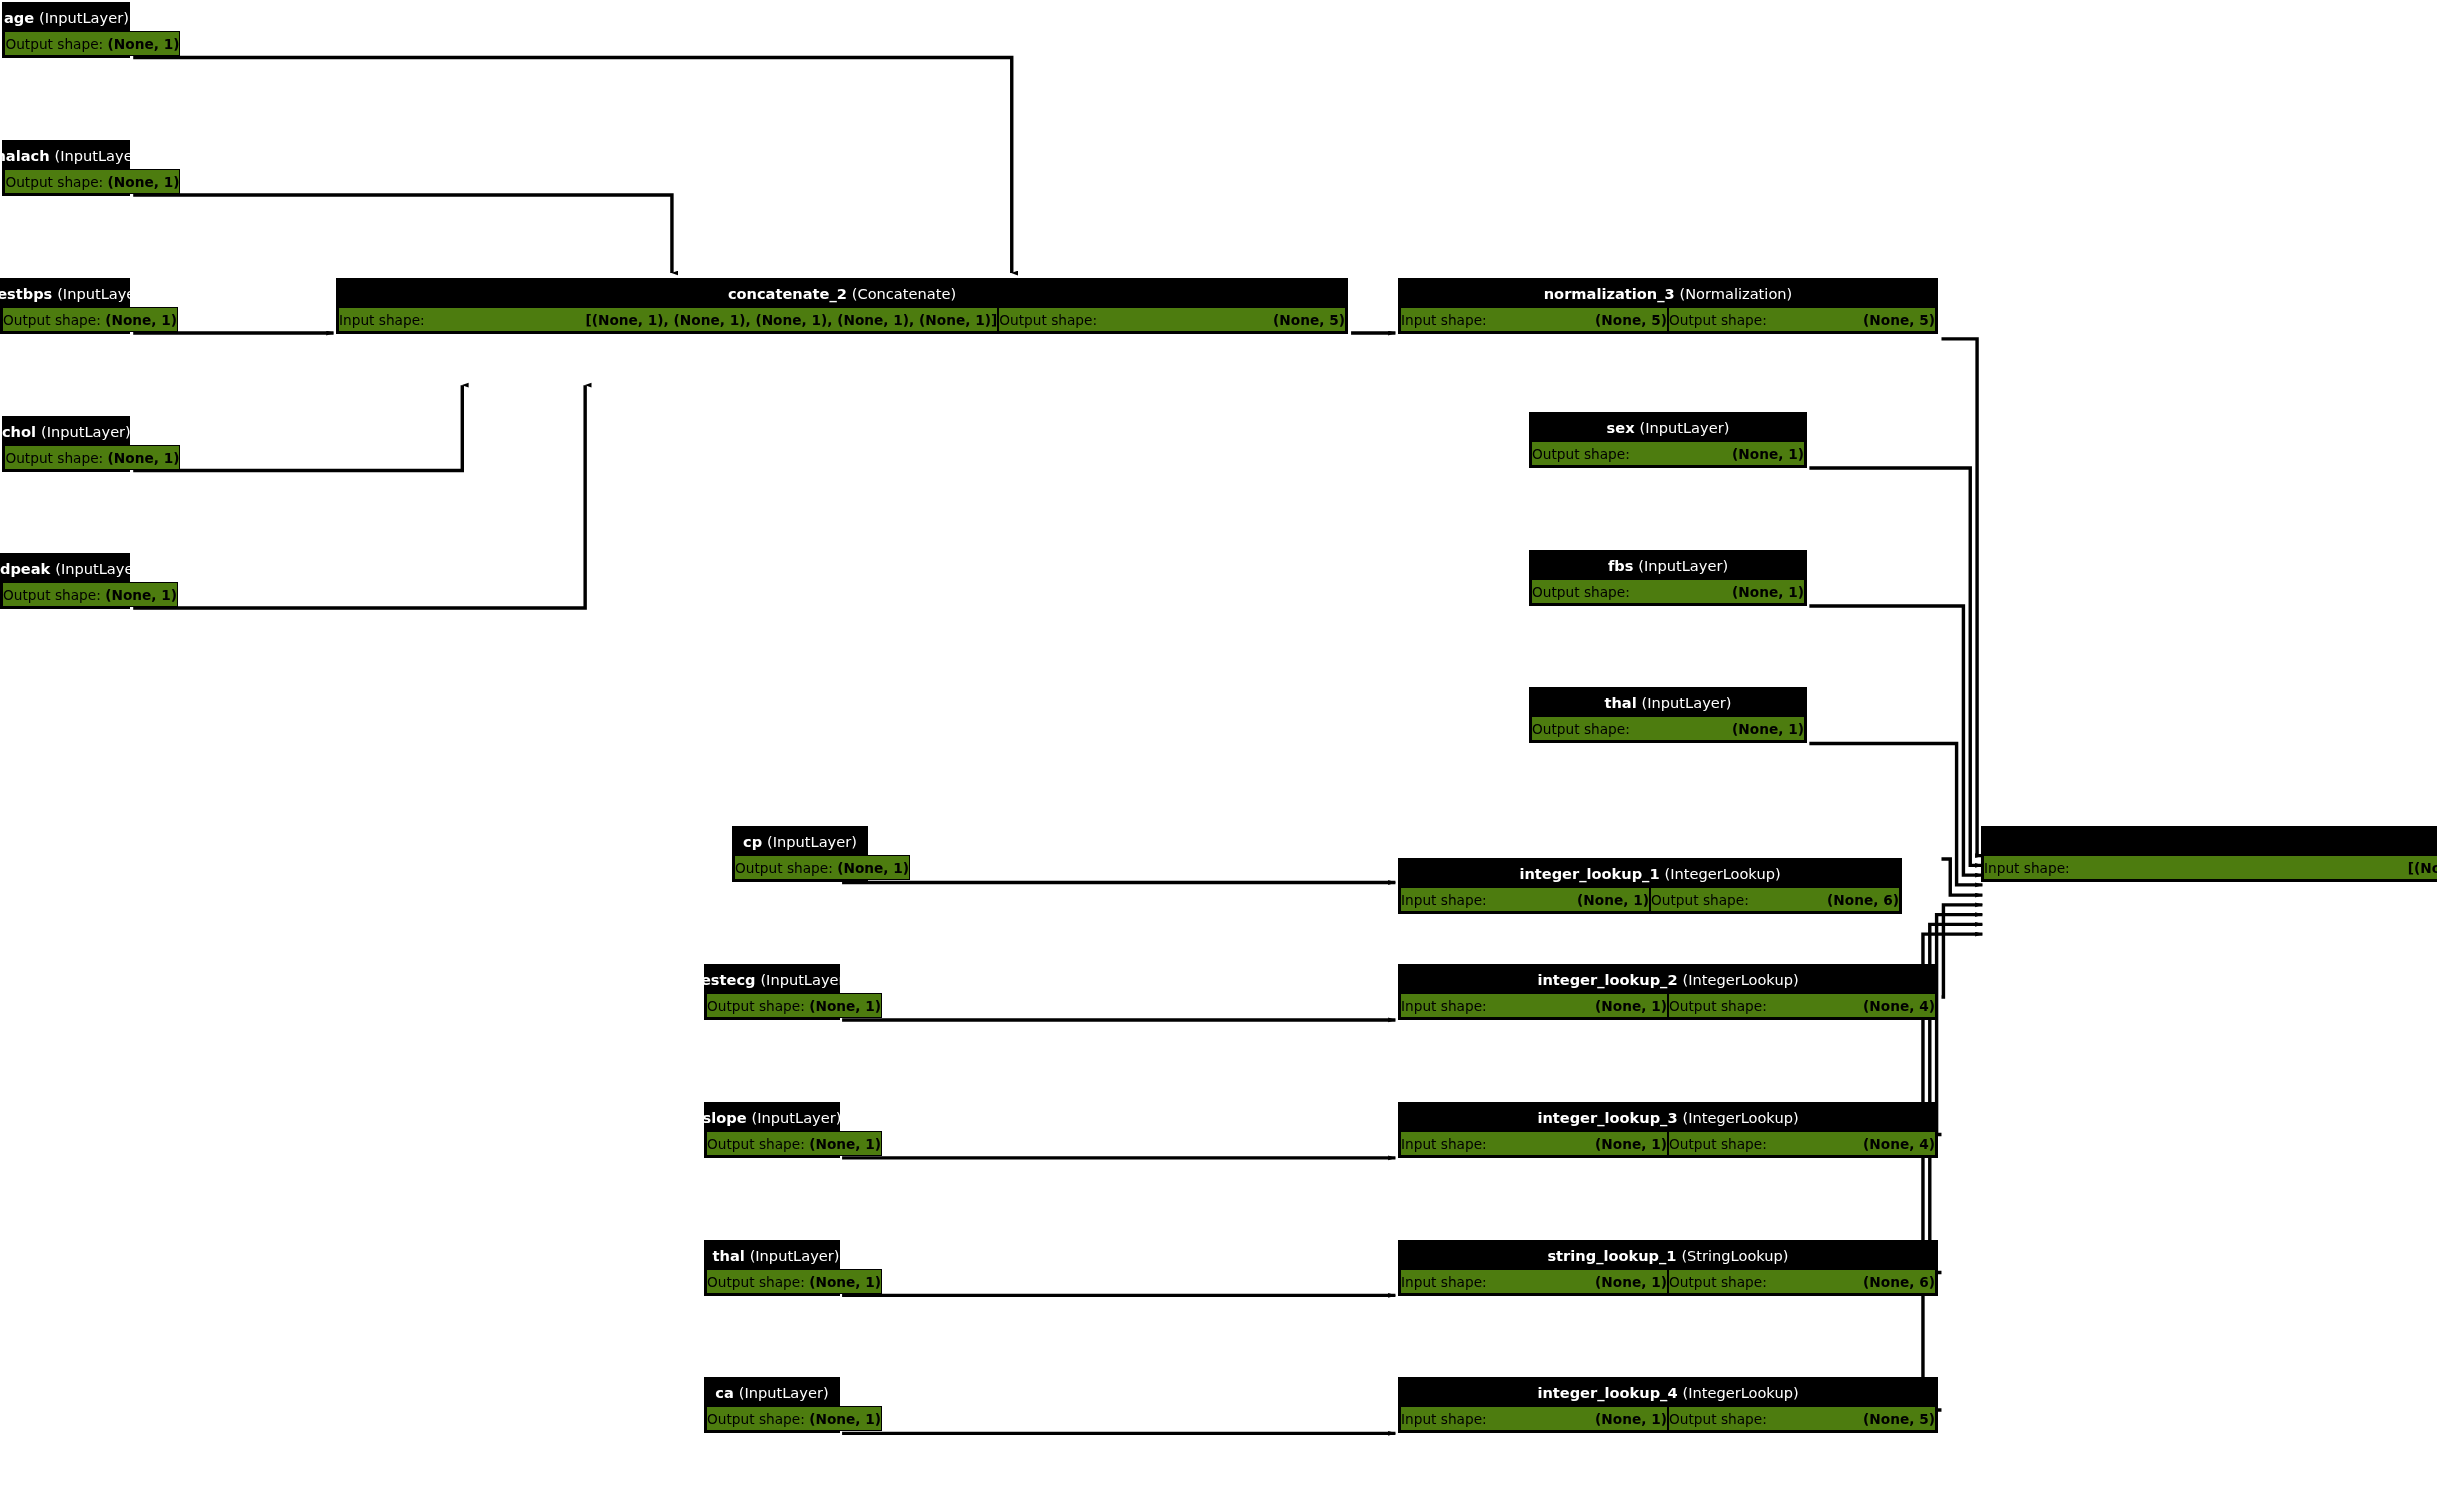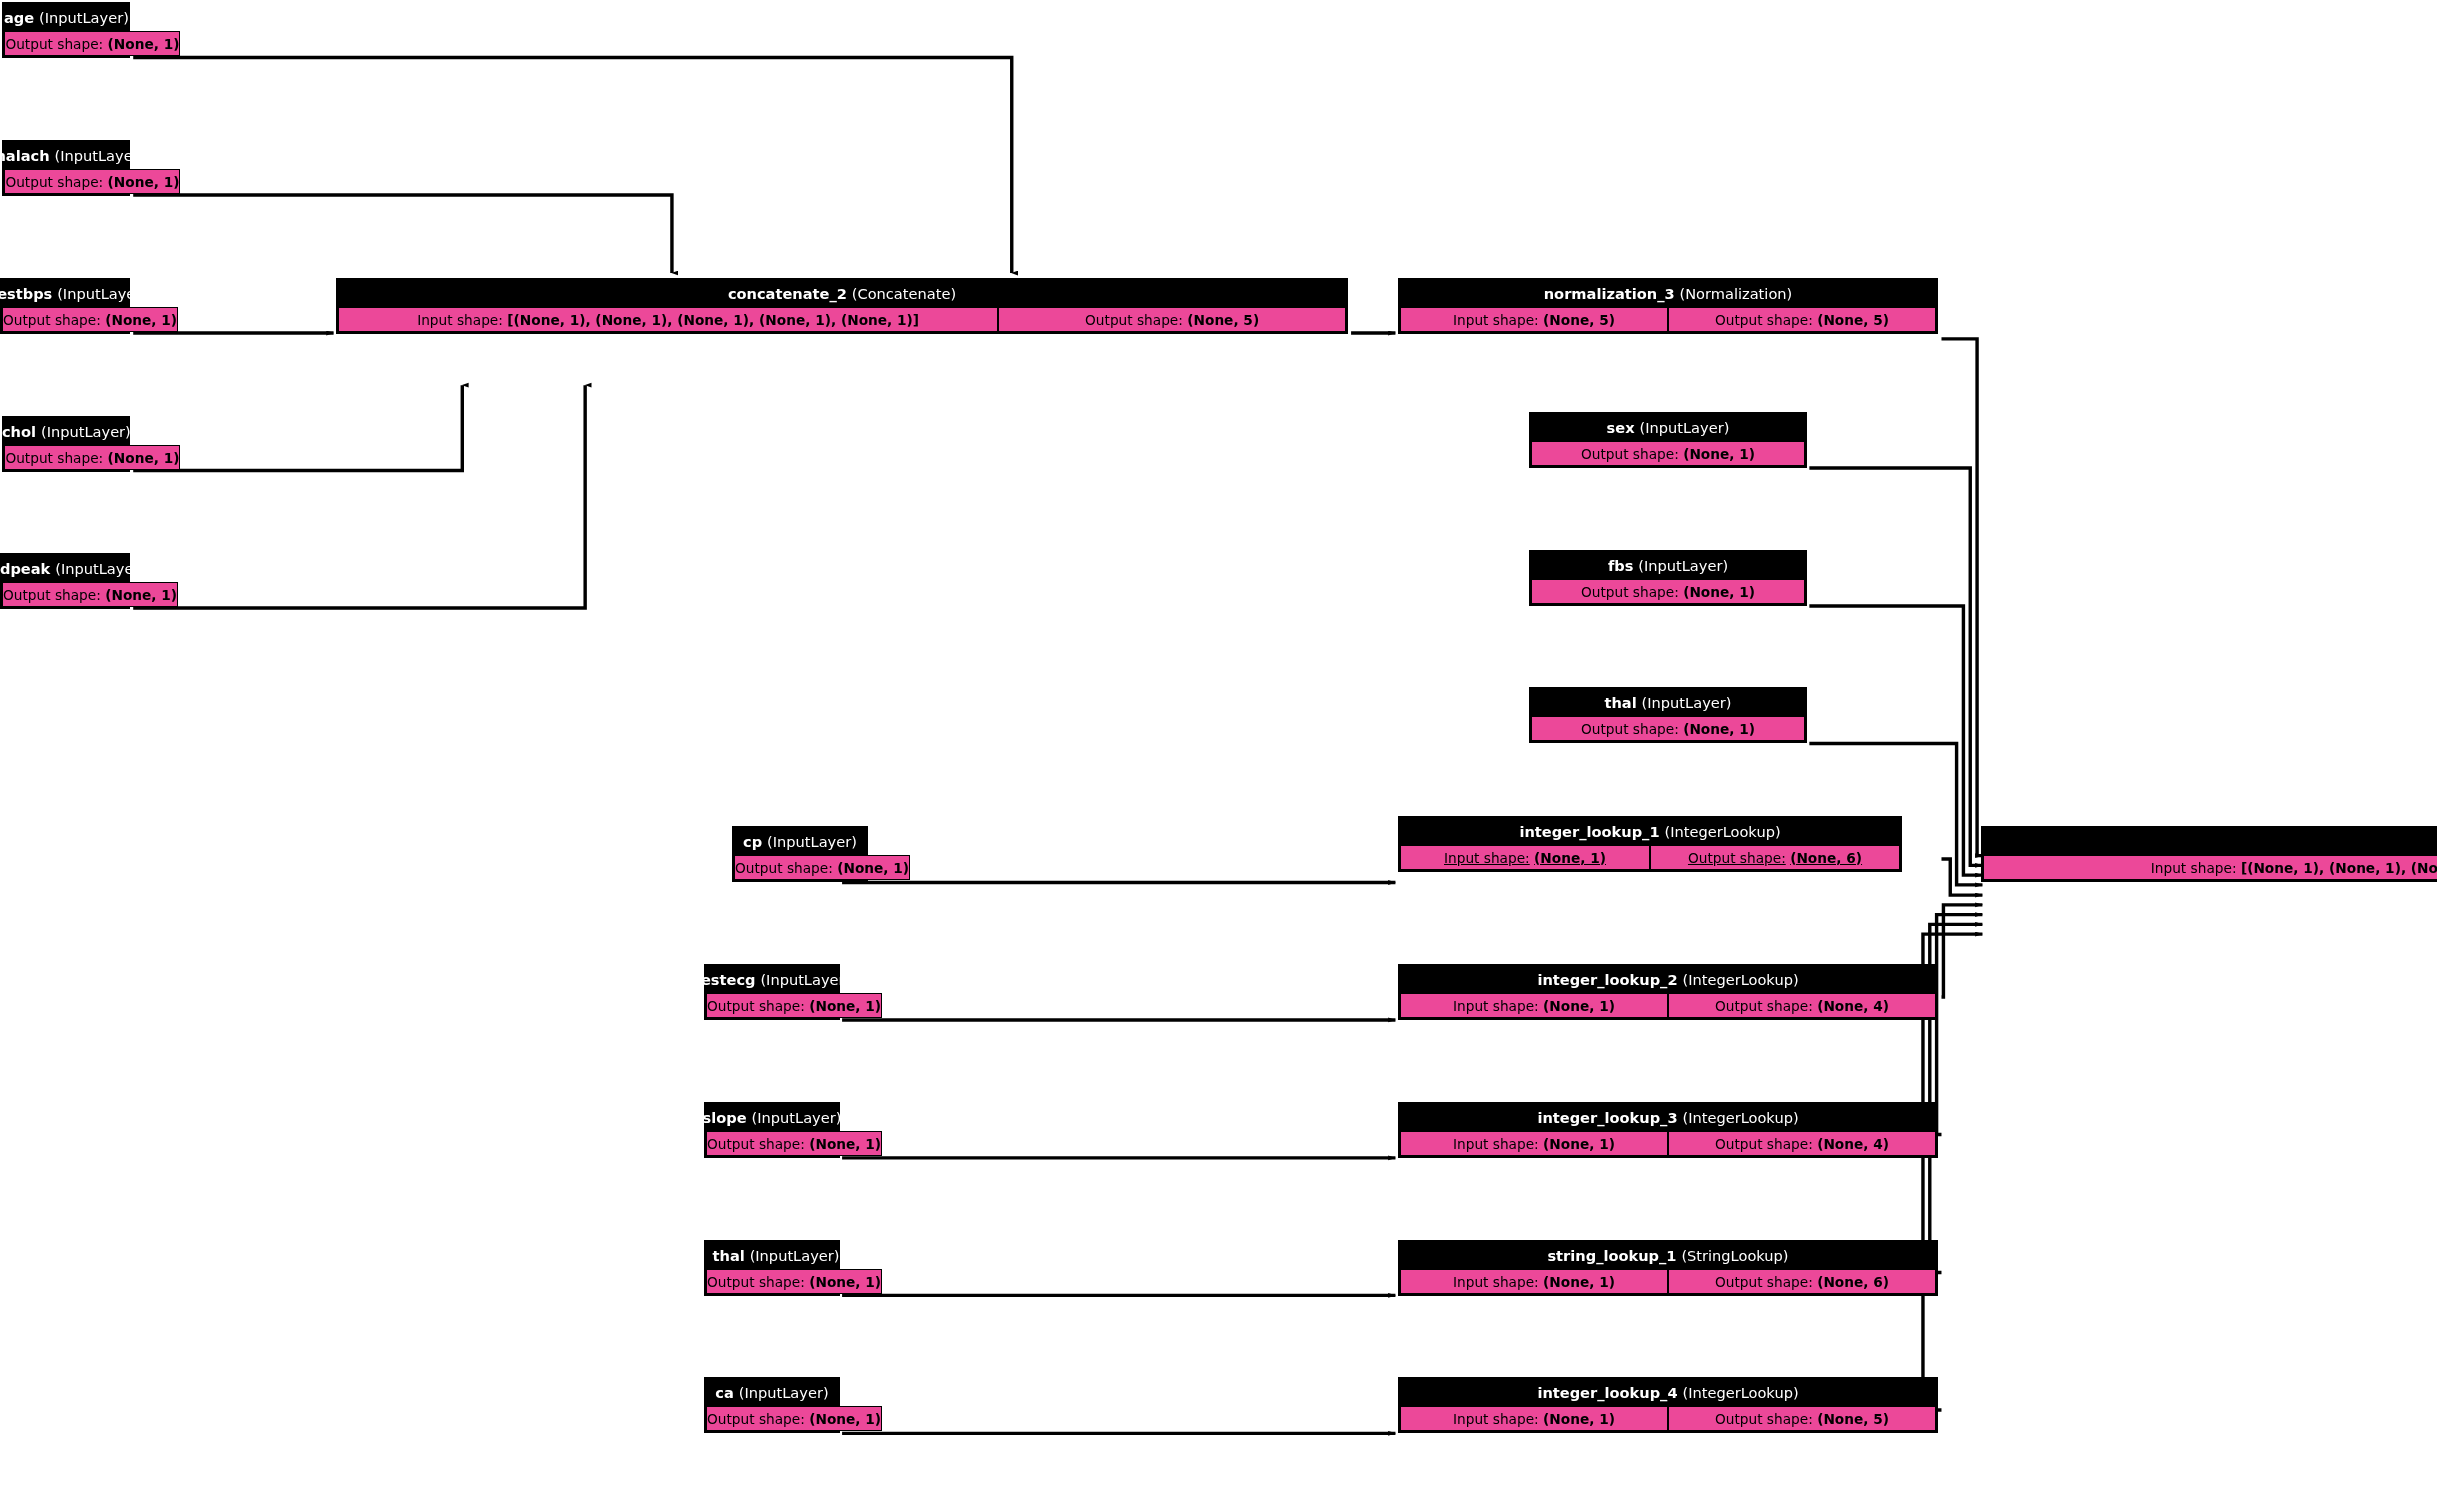--- a/index.html
+++ b/index.html
@@ -10,22 +10,22 @@
   .node{position:absolute;box-sizing:border-box;background:#000000;border:2.9px solid #000000;}
   .node .hdr{
     box-sizing:border-box;background:#000000;color:#ffffff;
     display:flex;align-items:center;justify-content:center;
     font-size:14.6px;white-space:nowrap;letter-spacing:0px;
   }
   .node .hdr .nm{font-weight:bold;text-align:right;}
   .node .hdr .ty{font-weight:normal;margin-left:4.9px;}
   .node .body{display:flex;box-sizing:border-box;background:#000000;}
   .node .cell{
-    box-sizing:border-box;background:#ec4899;color:#000000;
-    display:flex;align-items:center;justify-content:center;
+    box-sizing:border-box;background:#4d7c0f;color:#000000;
+    display:flex;align-items:center;justify-content:space-between;
     font-size:13.7px;white-space:nowrap;flex:1 1 auto;
     border:1.5px solid #000000;
   }
   .node .cell .lbl{font-weight:normal;}
   .node .cell .val{font-weight:bold;margin-left:4.4px;}
   .node .body .cell + .cell{border-left:1.5px solid #000000;}
 </style>
 </head>
 <body>
 
@@ -247,21 +247,21 @@
           <span class="nm">ca</span>
           <span class="ty">(InputLayer)</span>
         </div>
         <div class="body" style="height: 25px;">
           <div class="cell">
             <span class="lbl">Output shape:</span>
             <span class="val">(None, 1)</span>
           </div>
         </div>
       </div>
-      <div class="node" style="left: 1398px; top: 816px; width: 504px; text-decoration: underline;">
+      <div class="node" style="left: 1398px; top: 858px; width: 504px;">
         <div class="hdr" style="height: 27px;">
           <span class="nm">integer_lookup_1</span>
           <span class="ty">(IntegerLookup)</span>
         </div>
         <div class="body" style="height: 25px;">
           <div class="cell" style="flex: 0 0 50%;">
             <span class="lbl">Input shape:</span>
             <span class="val">(None, 1)</span>
           </div>
           <div class="cell" style="flex: 0 0 50%;">

